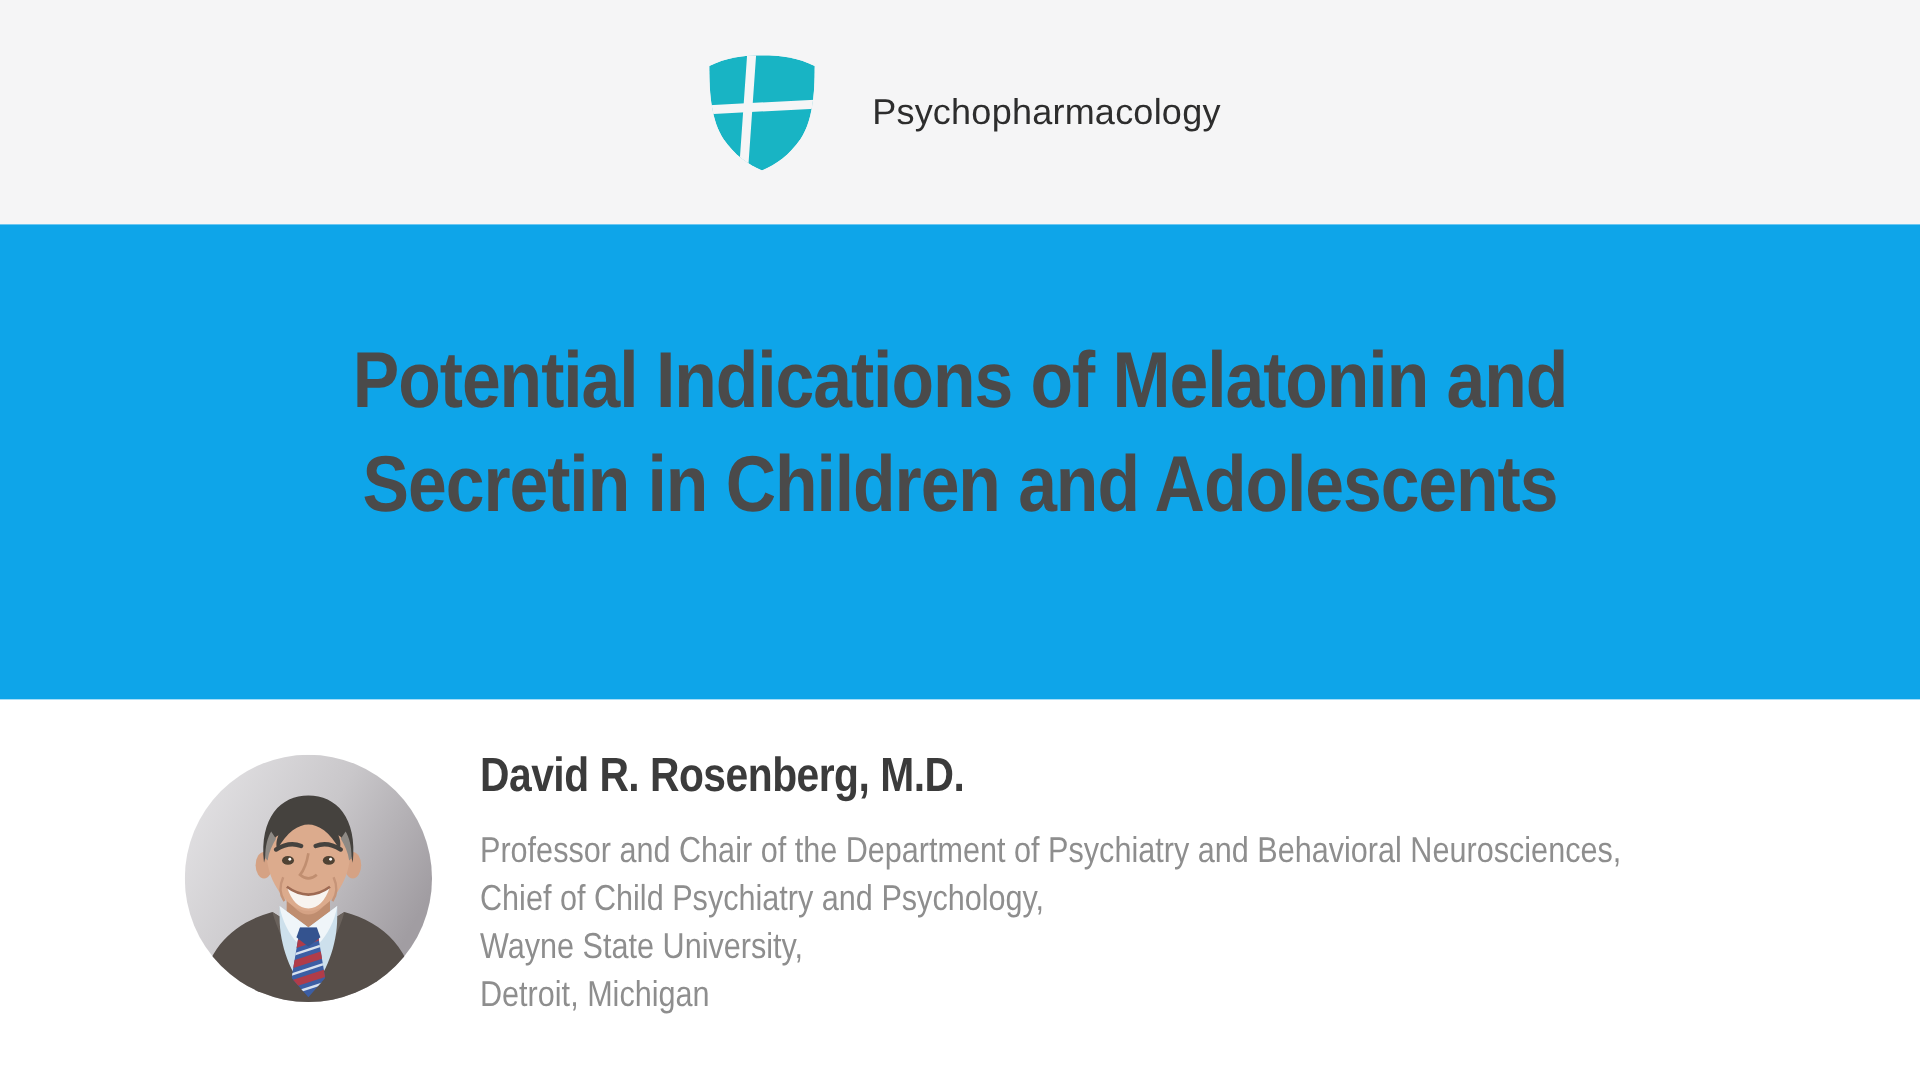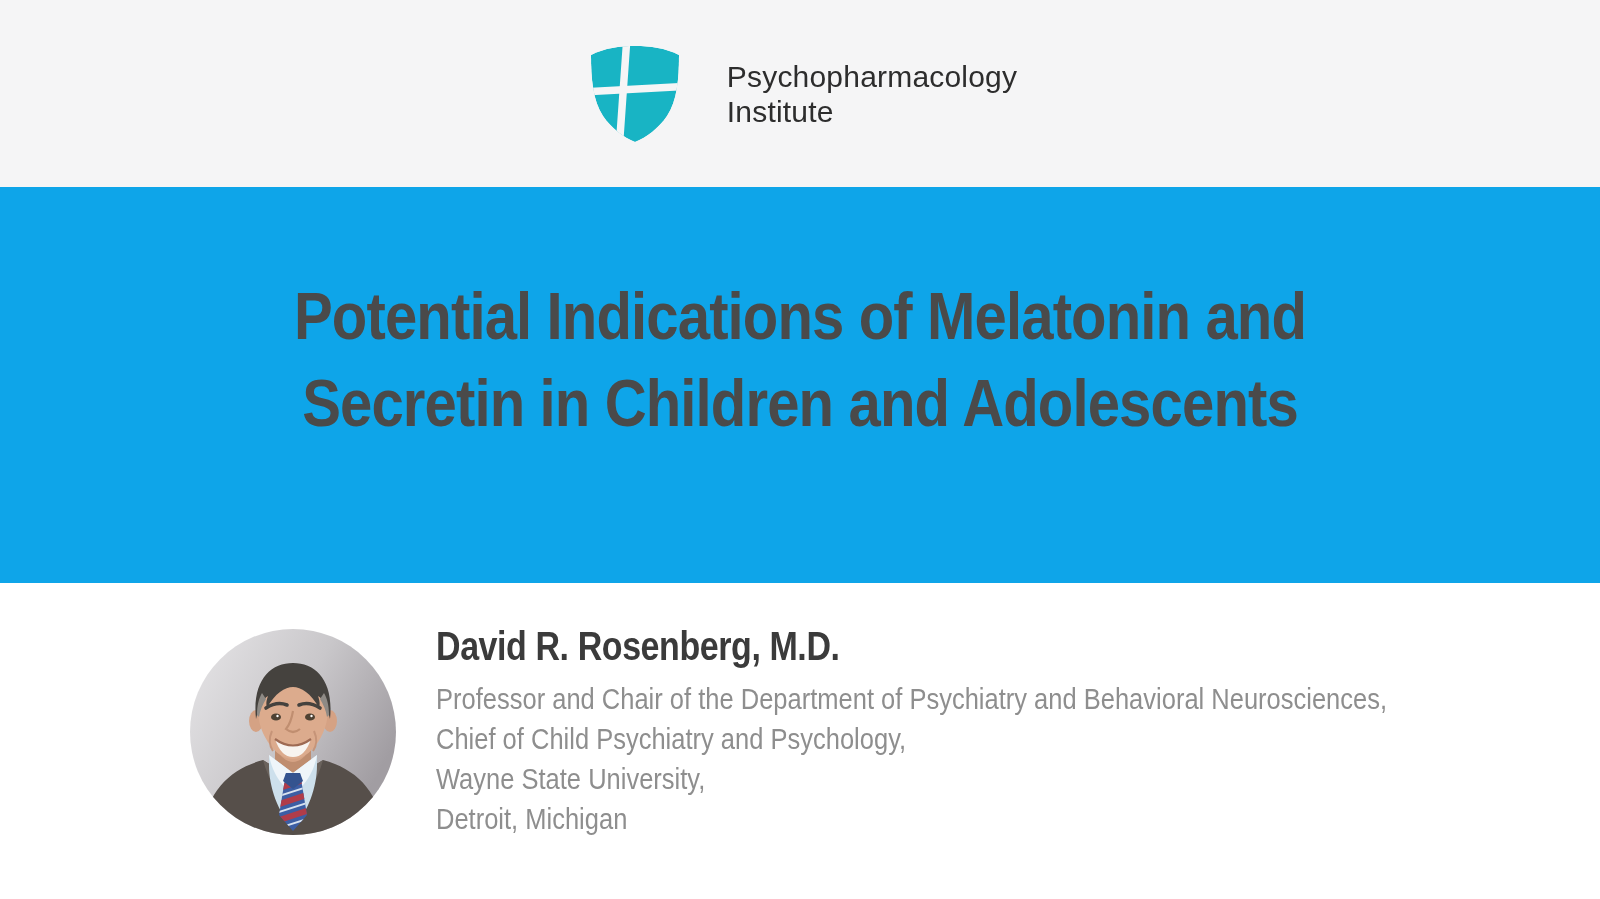--- a/index.html
+++ b/index.html
@@ -34,34 +34,34 @@
     font-size: 66px; line-height: 87px; font-weight: 700;
     color: #4a4a4a; text-align: center; letter-spacing: -1px;
     transform: scaleX(0.88); transform-origin: center top;
     white-space: nowrap;
   }
   .title-line { display: block; }
 
   
   .presenter {
     height: 316px; background: #ffffff;
-    display: flex; align-items: flex-start; padding-left: 36px;
+    display: flex; align-items: flex-start;
   }
   .avatar {
     width: 206px; height: 206px; flex: none;
     margin: 46px 0 0 154px; border-radius: 50%;
   }
   .avatar svg { display: block; width: 206px; height: 206px; }
   .info { margin: 40px 0 0 40px; }
   .name {
     margin: 0; font-size: 40px; line-height: 46px; font-weight: 700;
     color: #3b3b3b; letter-spacing: -0.5px; white-space: nowrap;
     transform: scaleX(0.85); transform-origin: left center;
   }
-  .affiliation { margin-top: 10px; }
+  .affiliation { margin-top: 20px; }
   .affiliation p {
     margin: 0; font-size: 30px; line-height: 40px; font-weight: 400;
     color: #8e8e8e; white-space: nowrap;
     transform: scaleX(0.85); transform-origin: left center;
   }
 </style>
 </head>
 <body>
 
 <div class="slide">
@@ -75,21 +75,20 @@
           </clipPath>
         </defs>
         <g clip-path="url(#shieldClip)">
           <path d="M8,11 C22,4 36,2 52,2 C68,2 82,4 96,11 C96,35 94,57 84,72 C75,85 64,93 52,98 C40,93 29,85 20,72 C10,57 8,35 8,11 Z" fill="#18b4c4"></path>
           <rect x="36.5" y="-6" width="7.5" height="116" rx="3" fill="#f5f5f6" transform="rotate(4 40 46)"></rect>
           <rect x="-6" y="42" width="116" height="7.5" rx="3" fill="#f5f5f6" transform="rotate(-3 40 46)"></rect>
         </g>
       </svg>
       <div class="logo-text">
         <span>Psychopharmacology</span>
-        <span>Institute</span>
       </div>
     </div>
   </header>
 
   <section class="banner">
     <h1 class="title">
       <span class="title-line">Potential Indications of Melatonin and</span>
       <span class="title-line">Secretin in Children and Adolescents</span>
     </h1>
   </section>

